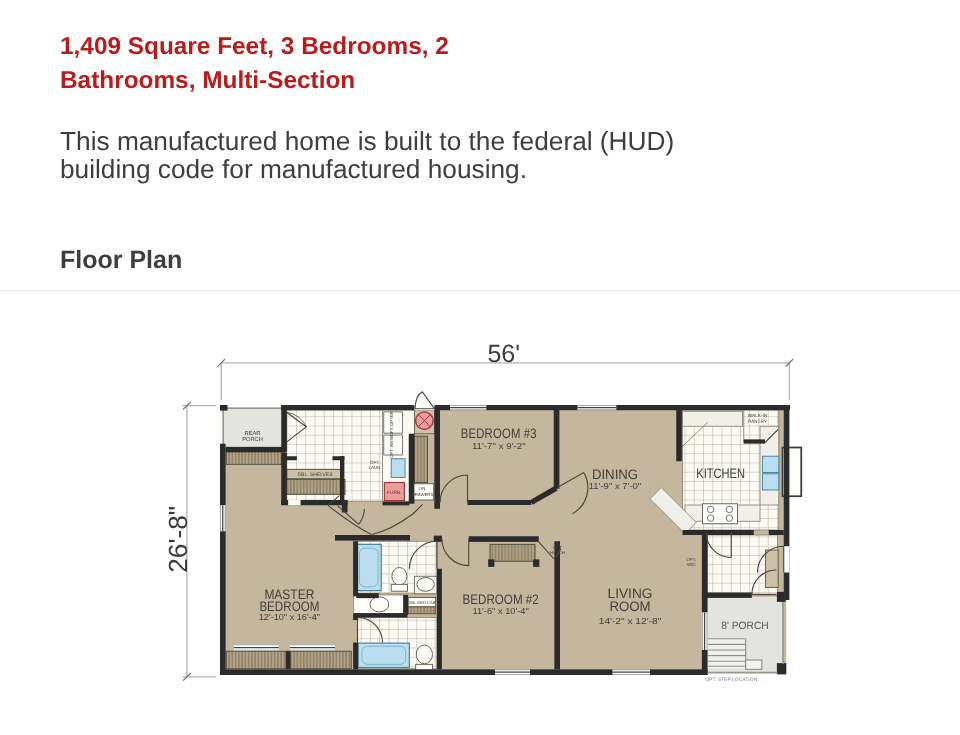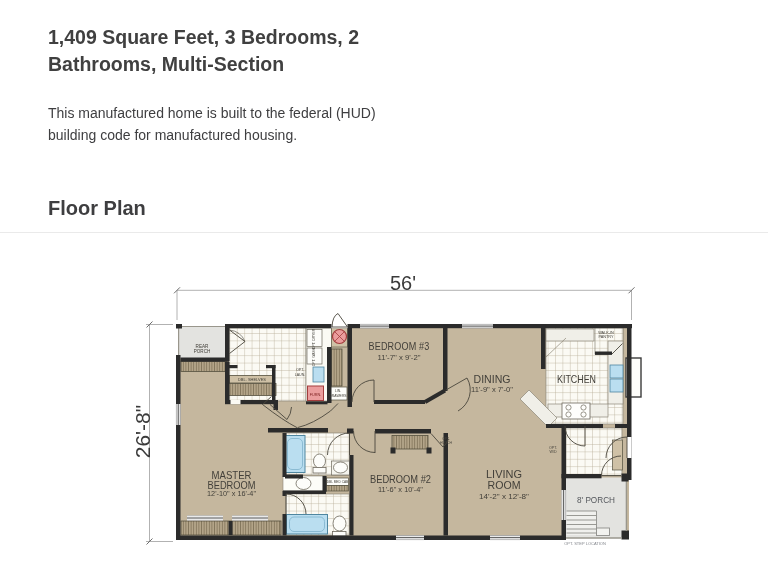--- a/index.html
+++ b/index.html
@@ -1,18 +1,18 @@
 <!DOCTYPE html>
 <html><head>
 <meta charset="utf-8">
 <style>
   html,body{margin:0;padding:0;background:#fff;}
   body{width:768px;height:588px;position:relative;font-family:"Liberation Sans",sans-serif;overflow:hidden;}
-  .h1{position:absolute;left:48px;top:23.5px;font-size:19.5px;line-height:27.5px;font-weight:bold;color:#404040;letter-spacing:0px;}
-  .para{position:absolute;left:48px;top:103px;font-size:14px;line-height:21.5px;font-weight:normal;color:#3e3e40;}
+  .h1{position:absolute;left:48px;top:23.5px;font-size:19.5px;line-height:27.5px;font-weight:bold;color:#b91c1c;letter-spacing:0px;}
+  .para{position:absolute;left:48px;top:103px;font-size:21px;line-height:21.5px;font-weight:normal;color:#3e3e40;}
   .h2{position:absolute;left:48px;top:197px;font-size:20px;font-weight:bold;color:#3e3e40;text-align:right;}
   .sep{position:absolute;left:0;top:231.5px;width:768px;height:1px;background:#eaeaea;}
   svg{position:absolute;left:0;top:0;}
   text{font-family:"Liberation Sans",sans-serif;}
 </style>
 </head>
 <body>
 
 <div class="h1">1,409 Square Feet, 3 Bedrooms, 2<br>Bathrooms, Multi-Section</div>
 

